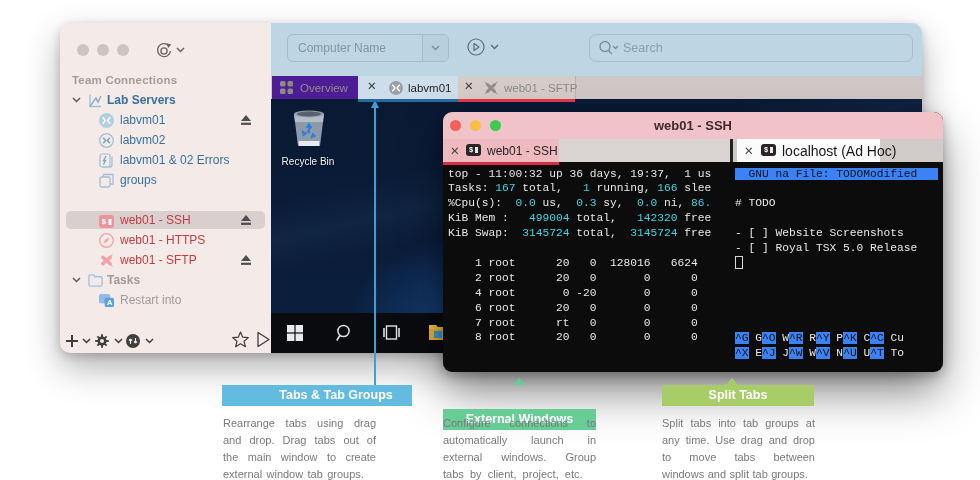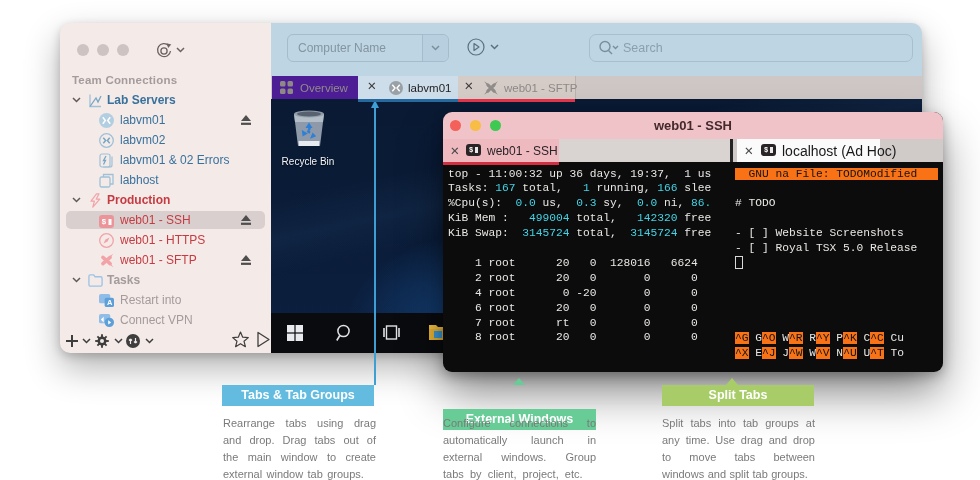--- a/index.html
+++ b/index.html
@@ -58,21 +58,21 @@
   #ssh-tab-r{position:absolute;left:4px;top:0;width:143px;height:23px;background:#fcfbfb;}
   .sshicon{position:absolute;width:15px;height:12px;background:#2b2427;border-radius:3px;}
   .sshicon .d{position:absolute;left:3px;top:3px;color:#fff;font-size:7px;font-weight:bold;line-height:6px;font-family:"Liberation Mono",monospace;}
   .sshicon .c{position:absolute;right:3px;top:3px;width:3px;height:6px;background:#e9e9e9;}
   .xx{position:absolute;font-size:11.5px;font-weight:normal;color:#474747;top:4.5px;}
   
   pre{margin:0;font-family:"Liberation Mono",monospace;font-size:11.25px;line-height:14.9px;color:#e9e7e4;}
   #term-l{left:5px;top:54.5px;}
   #term-r{left:292px;top:54.5px;}
   .cy{color:#43d3e5;}
-  .rv{background:#f97316;color:#141414;}
+  .rv{background:#3b82f6;color:#141414;}
   .cur{display:inline-block;width:6px;height:11px;border:1.2px solid #d8d8d8;vertical-align:-2px;}
   
   #vline{left:374px;top:101px;width:1.5px;height:284px;background:#3f9fd5;}
   #varrow{left:370.5px;top:100px;width:0;height:0;border-left:4px solid transparent;border-right:4px solid transparent;border-bottom:8px solid #3f9fd5;}
   .lab{top:385px;height:21px;color:#fff;font-size:12.5px;font-weight:bold;text-align:center;line-height:21px;}
   .ptr{top:378px;width:0;height:0;border-left:6px solid transparent;border-right:6px solid transparent;border-bottom:7px solid;}
   .para{top:415px;font-size:11px;line-height:16.9px;color:#7a7a7a;text-align:justify;}
   svg{display:block;}
 </style>
 </head>
@@ -140,32 +140,23 @@
       <span class="txt blue ctxt">labvm01 &amp; 02 Errors</span>
     </div>
 
     <div class="abs trow" style="top:147px;">
       <svg class="cicon" width="15" height="15" viewBox="0 0 15 15">
           <g fill="none" stroke="#9ec1d8" stroke-width="1.3">
             <rect x="1" y="4" width="10" height="10" rx="1.5"></rect>
             <path d="M4.5 4 L4.5 1.5 L14 1.5 L14 11 L11 11"></path>
           </g>
         </svg>
-      <span class="txt blue ctxt">labhost</span>
-    </div>
-
-    <div class="abs trow" style="top:167px;">
-      <svg class="chev" width="9" height="6" viewBox="0 0 9 6">
-          <path d="M1 1 L4.5 4.5 L8 1" fill="none" stroke="#5f5a58" stroke-width="1.5"></path>
-        </svg>
-      <svg class="gicon" width="15" height="15" viewBox="0 0 15 15">
-          <path d="M8.5 0.8 L3 8.2 L6.4 8.2 L4.8 14.2 L11.8 6.2 L8.2 6.2 L11 0.8 Z" fill="none" stroke="#f2a3a8" stroke-width="1.2" stroke-linejoin="round"></path>
-        </svg>
-      <span class="txt red gtxt" style="font-weight:bold;">Production</span>
-    </div>
+      <span class="txt blue ctxt">groups</span>
+    </div>
+
 
     <div class="abs trow" style="top:187px;">
       <svg class="cicon" width="15" height="13" viewBox="0 0 15 13" style="top:3.5px;">
           <rect x="0" y="0" width="15" height="13" rx="3" fill="#eb959b"></rect>
           <text x="2.5" y="9" font-size="8" fill="#fff" font-weight="bold" font-family="Liberation Mono">$</text>
           <rect x="9.5" y="4" width="3" height="6" fill="#fff"></rect>
         </svg>
       <span class="txt red ctxt">web01 - SSH</span>
       <svg class="eject" viewBox="0 0 12 12">
           <path d="M6 1 L11 7 L1 7 Z" fill="#4e4e4e"></path>
@@ -209,29 +200,20 @@
 
     <div class="abs trow" style="top:267px;">
       <svg class="cicon" width="16" height="14" viewBox="0 0 16 14">
           <rect x="0" y="0" width="12" height="10" rx="2" fill="#8fbde8"></rect>
           <rect x="6" y="4" width="10" height="10" rx="2" fill="#5d9fd8"></rect>
           <text x="8.5" y="12" font-size="8" fill="#fff" font-weight="bold">A</text>
         </svg>
       <span class="txt gray ctxt">Restart into</span>
     </div>
 
-    <div class="abs trow" style="top:287px;">
-      <svg class="cicon" width="16" height="14" viewBox="0 0 16 14">
-          <rect x="0" y="0" width="12" height="10" rx="2" fill="#8fbde8"></rect>
-          <path d="M2 6 L5 3 L5 9 Z" fill="#fff"></path>
-          <circle cx="11" cy="9" r="5" fill="#5d9fd8"></circle>
-          <path d="M9.8 6.8 L13 9 L9.8 11.2 Z" fill="#fff"></path>
-        </svg>
-      <span class="txt gray ctxt">Connect VPN</span>
-    </div>
 
     <svg class="abs" style="left:4px;top:310px;" width="28" height="16" viewBox="0 0 28 16">
         <path d="M8 2 L8 14 M2 8 L14 8" stroke="#3e3e3e" stroke-width="2"></path>
         <path d="M19 6 L22.5 9.5 L26 6" fill="none" stroke="#3e3e3e" stroke-width="1.5"></path>
       </svg>
     <svg class="abs" style="left:34px;top:310px;" width="30" height="16" viewBox="0 0 30 16">
         <g fill="#3e3e3e">
           <circle cx="8" cy="8" r="4.5"></circle>
           <g stroke="#3e3e3e" stroke-width="1.9">
             <path d="M8 1.2 L8 14.8"></path>
@@ -410,20 +392,20 @@
 
 
 
 
 <span class="rv">^G</span> G<span class="rv">^O</span> W<span class="rv">^R</span> R<span class="rv">^Y</span> P<span class="rv">^K</span> C<span class="rv">^C</span> Cu
 <span class="rv">^X</span> E<span class="rv">^J</span> J<span class="rv">^W</span> W<span class="rv">^V</span> N<span class="rv">^U</span> U<span class="rv">^T</span> To</pre>
 </div>
 
 <div id="vline" class="abs"></div>
 <div id="varrow" class="abs"></div>
-<div class="abs lab" style="left:222px;width:152px;background:#63bcdf;">Tabs &amp; Tab Groups</div>
+<div class="abs lab" style="left:222px;width:152px;background:#63bcdf;padding-left:38px;">Tabs &amp; Tab Groups</div>
 <div class="abs lab" style="left:443px;width:153px;background:#68cc96;margin-top:24px;">External Windows</div>
 <div class="abs ptr" style="left:513px;border-bottom-color:#68cc96;"></div>
 <div class="abs lab" style="left:662px;width:152px;background:#a8cd68;">Split Tabs</div>
 <div class="abs ptr" style="left:726px;border-bottom-color:#a8cd68;"></div>
 <div class="abs para" style="left:223px;width:153px;word-spacing:1.3px;">Rearrange tabs using drag and drop. Drag tabs out of the main window to create external window tab groups.</div>
 <div class="abs para" style="left:443px;width:153px;word-spacing:3.1px;">Configure connections to automatically launch in external windows. Group tabs by client, project, etc.</div>
 <div class="abs para" style="left:662px;width:153px;word-spacing:0.4px;">Split tabs into tab groups at any time. Use drag and drop to move tabs between windows and split tab groups.</div>
 
 </body></html>

